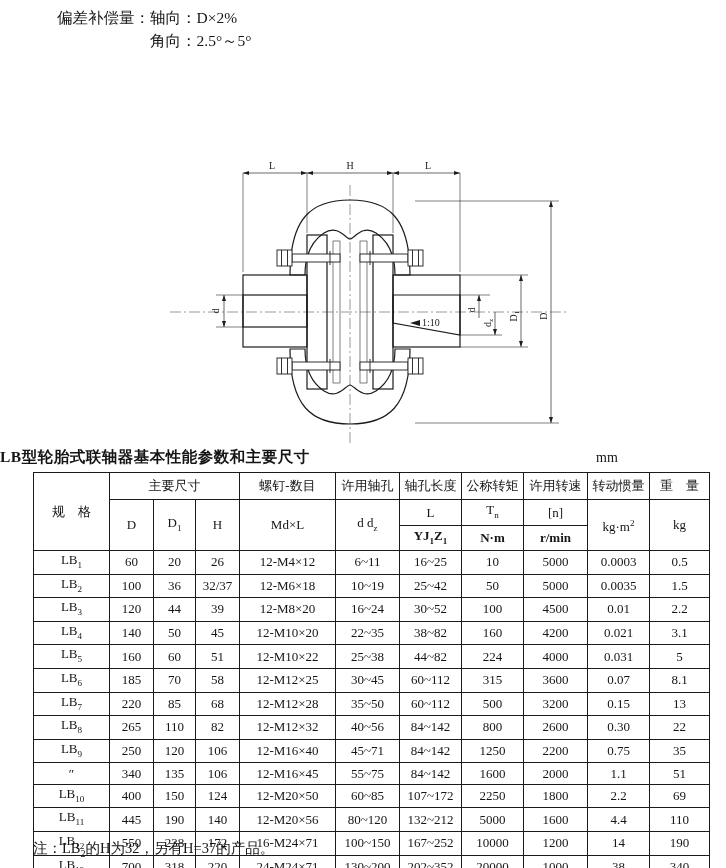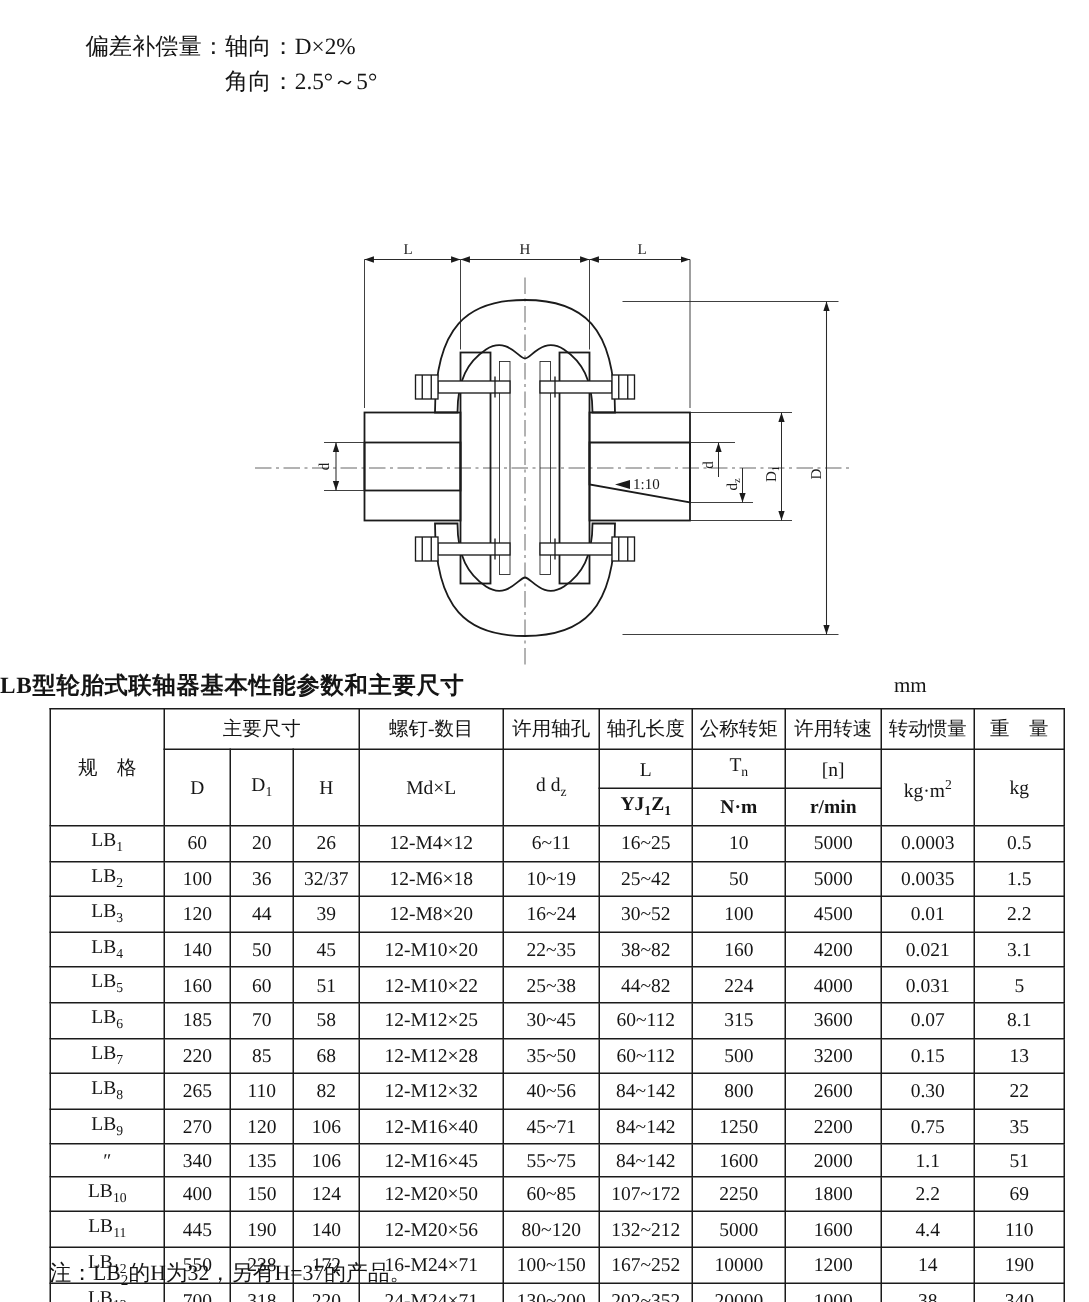--- a/index.html
+++ b/index.html
@@ -4,21 +4,21 @@
 <style>
   html,body{margin:0;padding:0;}
   body{
     width:726px;height:868px;position:relative;background:#fff;color:#151515;
     font-family:"Liberation Serif","DejaVu Serif",serif;overflow:hidden;
   }
   
   .intro{position:absolute;left:26px;top:6px;width:688px;font-size:15.5px;line-height:23px;}
   .intro p{margin:0;text-indent:31px;}
   .comp{margin:0;}
-  .comp .c1{padding-left:31px;margin-top:14px;}
+  .comp .c1{padding-left:31px;}
   .comp .c2,.comp .c3{padding-left:124px;}
   
   .diagram{position:absolute;left:100px;top:160px;width:480px;height:288px;}
   .diagram svg{display:block;}
   .ol{stroke:#1b1b1b;stroke-width:1.2;fill:none;}
   .thin{stroke:#2a2a2a;stroke-width:0.6;fill:none;}
   .dim{stroke:#2a2a2a;stroke-width:0.7;fill:none;}
   .cl{stroke:#555;stroke-width:0.6;fill:none;stroke-dasharray:11 3 2 3;}
   .dlabel{font-size:10px;fill:#1b1b1b;font-family:"Liberation Serif","DejaVu Serif",serif;}
   
@@ -308,21 +308,21 @@
         <td>12-M12×32</td>
         <td>40~56</td>
         <td>84~142</td>
         <td>800</td>
         <td>2600</td>
         <td>0.30</td>
         <td>22</td>
       </tr>
       <tr>
         <td>LB<sub>9</sub></td>
-        <td>270</td>
+        <td>250</td>
         <td>120</td>
         <td>106</td>
         <td>12-M16×40</td>
         <td>45~71</td>
         <td>84~142</td>
         <td>1250</td>
         <td>2200</td>
         <td>0.75</td>
         <td>35</td>
       </tr>

